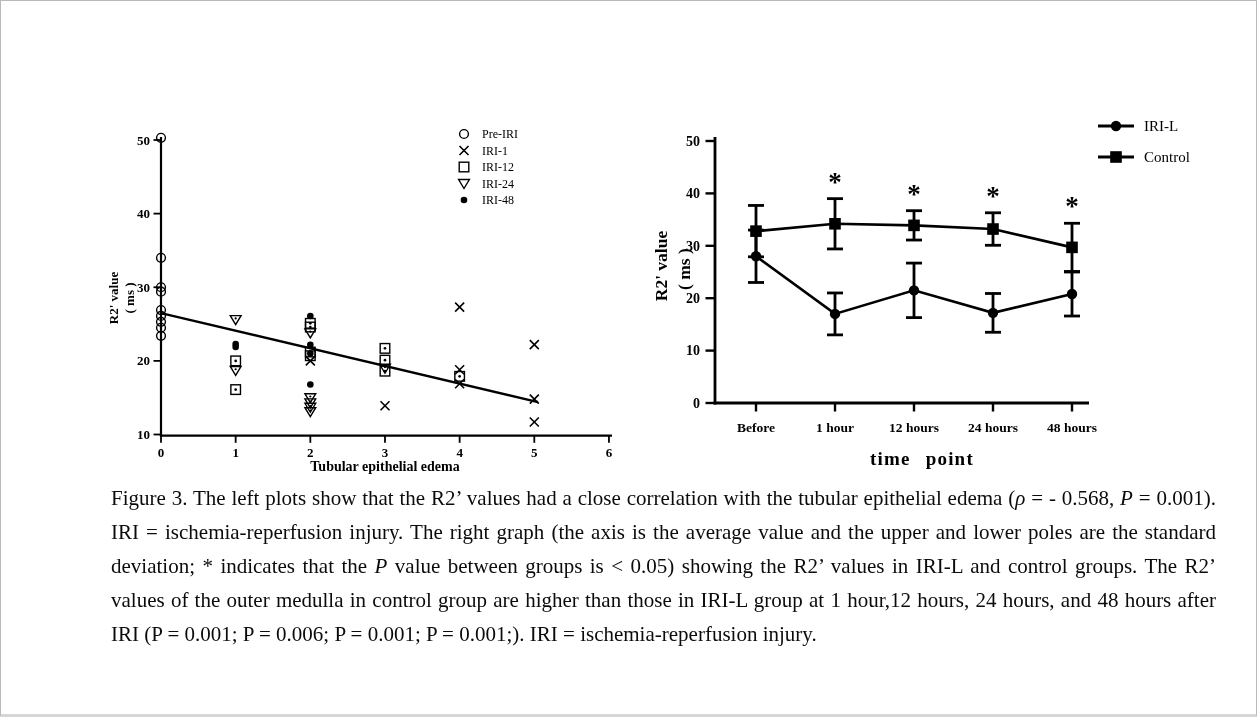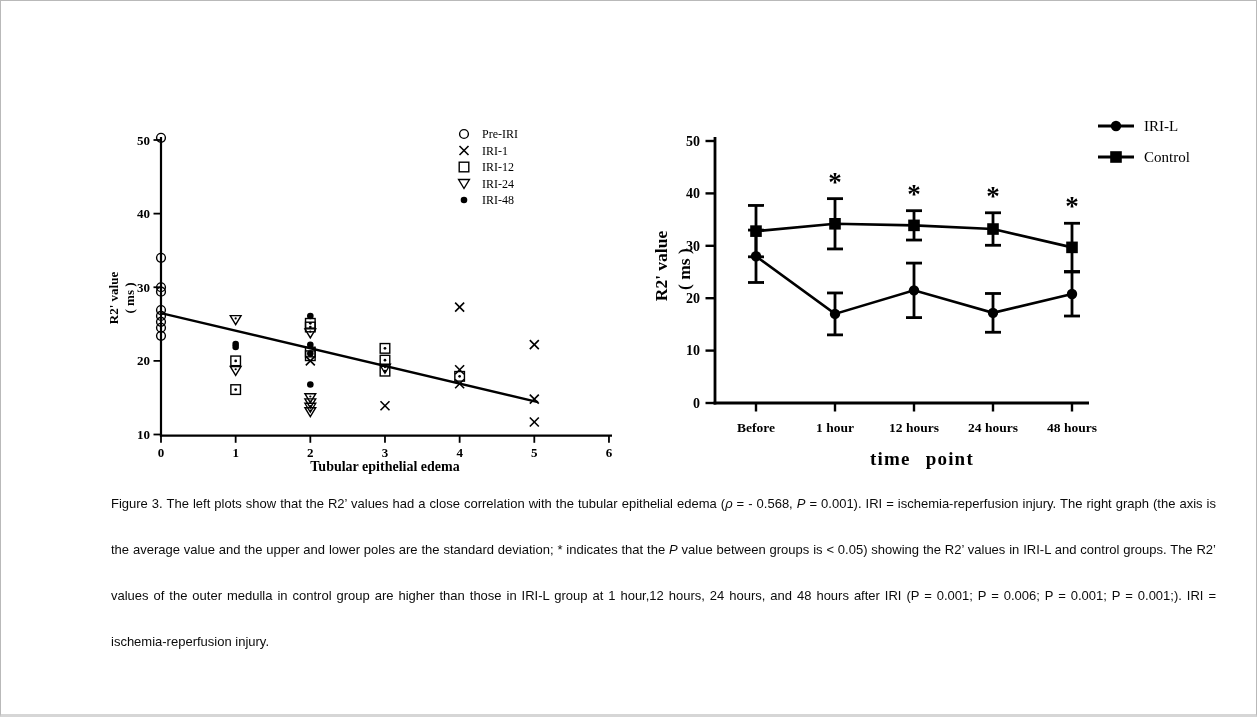--- a/index.html
+++ b/index.html
@@ -11,23 +11,23 @@
     border:1px solid #b9b9b9;
     border-bottom:3px solid #d6d6d6;
     overflow:hidden;
     font-family:"Liberation Serif", serif;
   }
   #figure-svg{position:absolute;left:0;top:0;}
   .caption{
     position:absolute;
     left:110px;top:480px;width:1105px;
     margin:0;
-    font-family:Liberation Sans, sans-serif;
-    font-size:13px;
-    line-height:46px;
+    font-family:Liberation Serif, serif;
+    font-size:21px;
+    line-height:34px;
     color:#0b0b0b;
     text-align:justify;
   }
 </style>
 </head>
 <body>
 
 <div class="page">
   <svg id="figure-svg" width="1257" height="717" viewBox="0 0 1257 717">
       <g>

